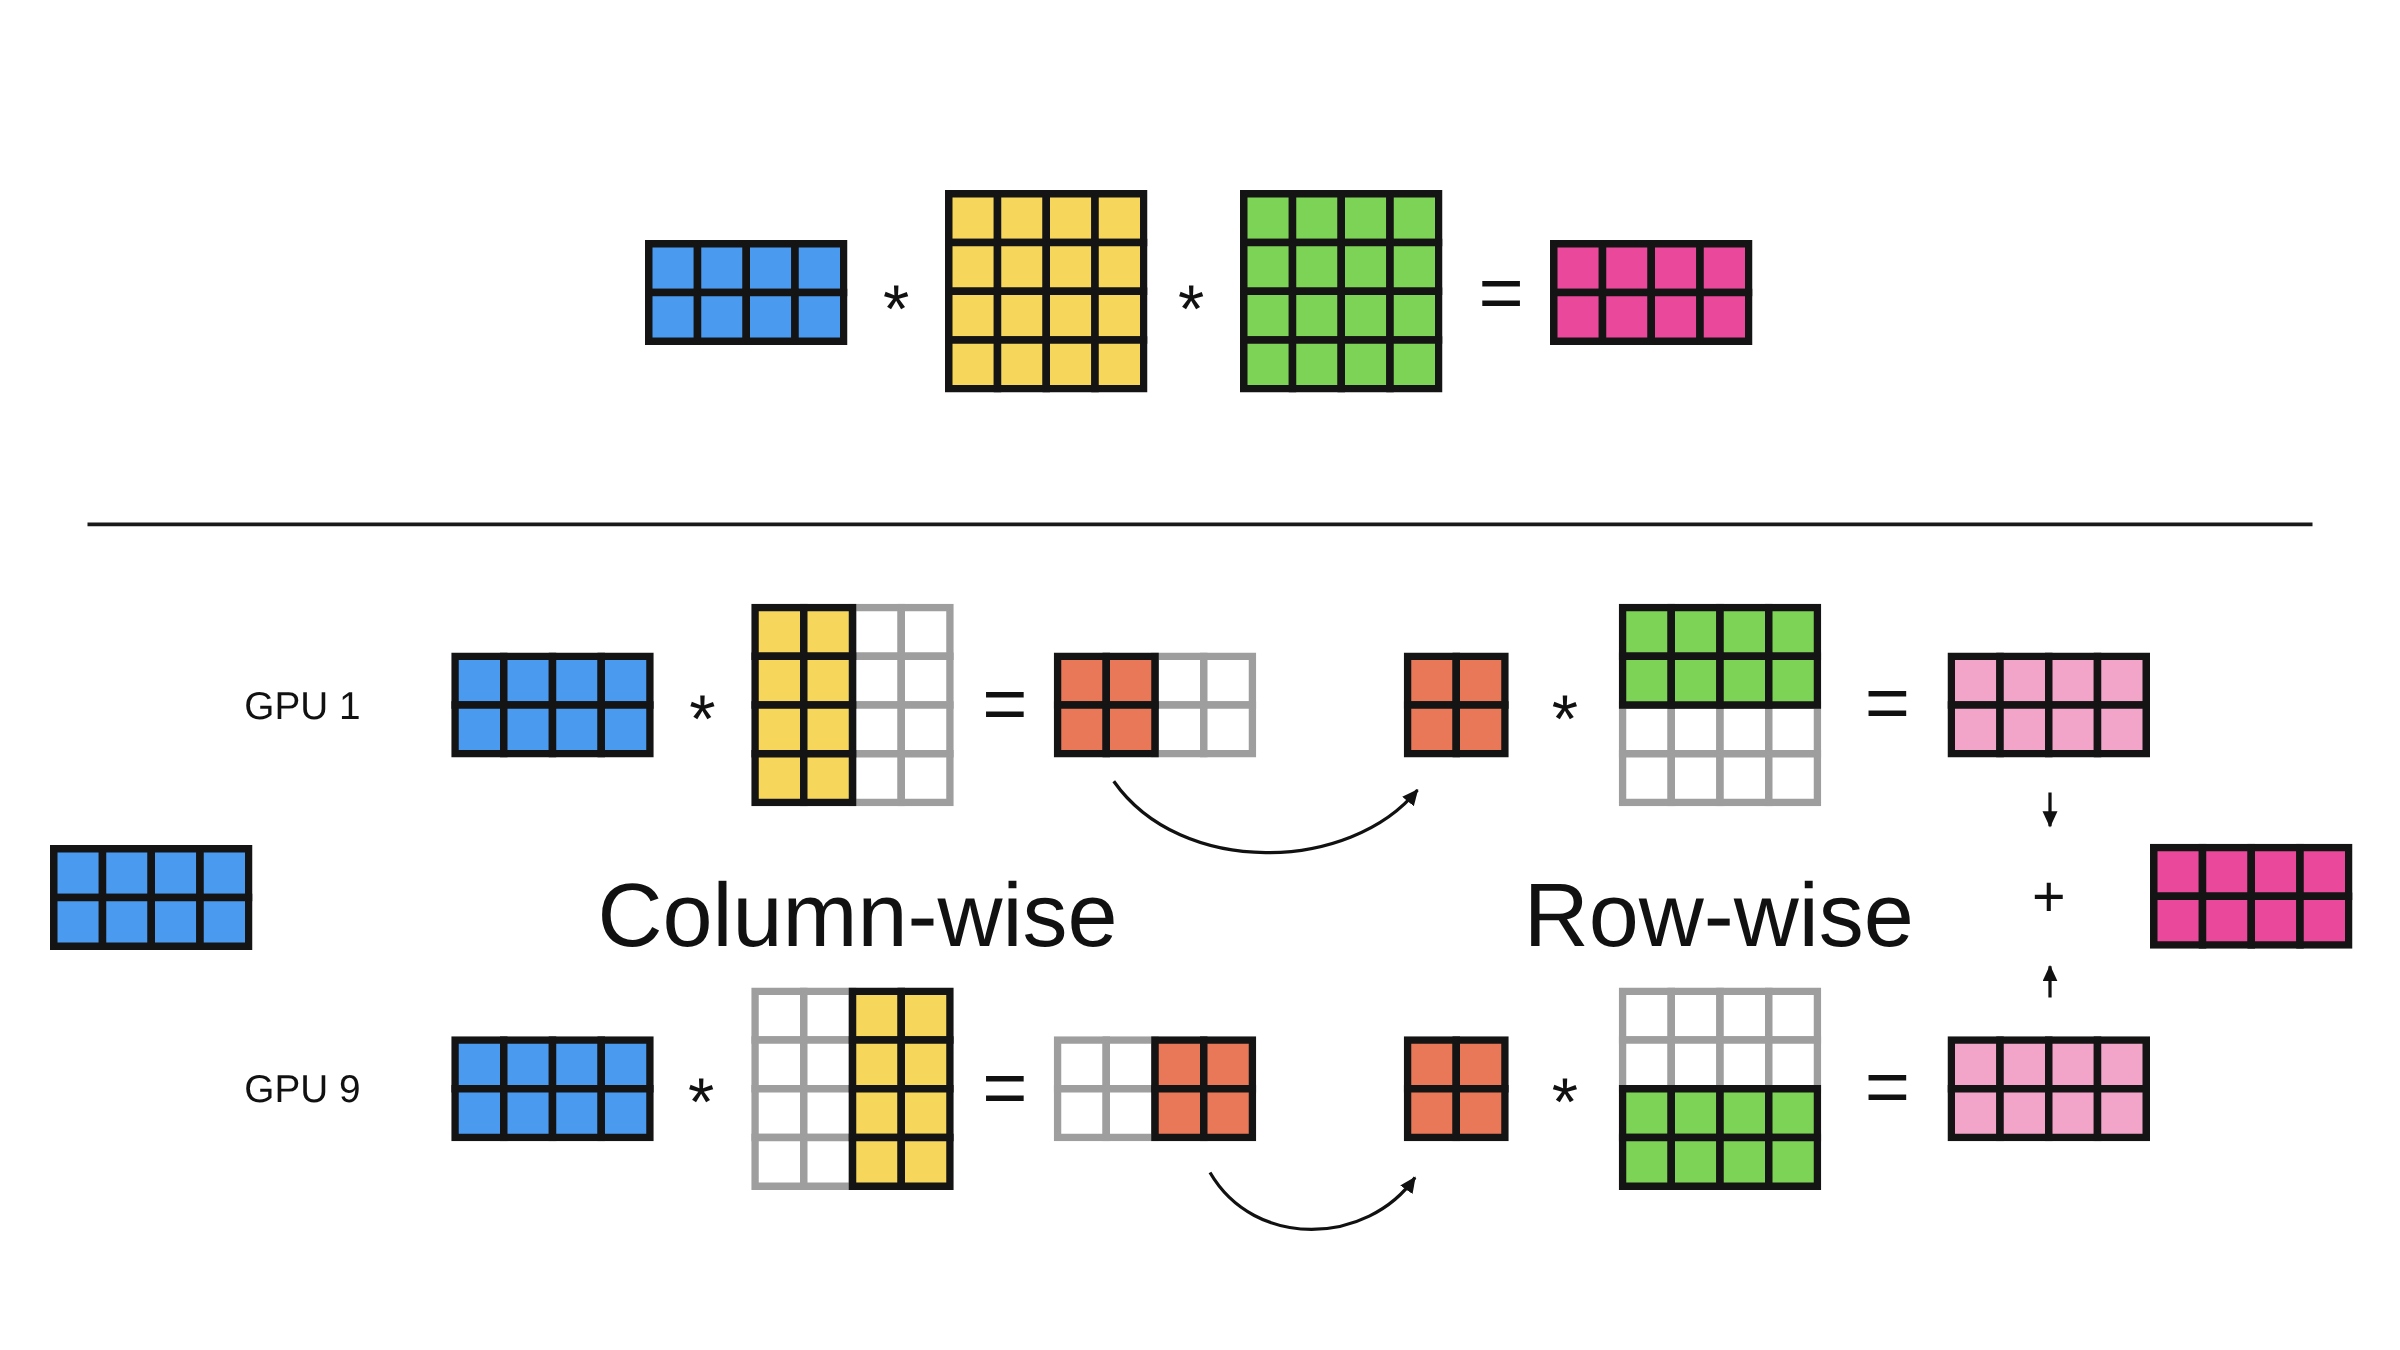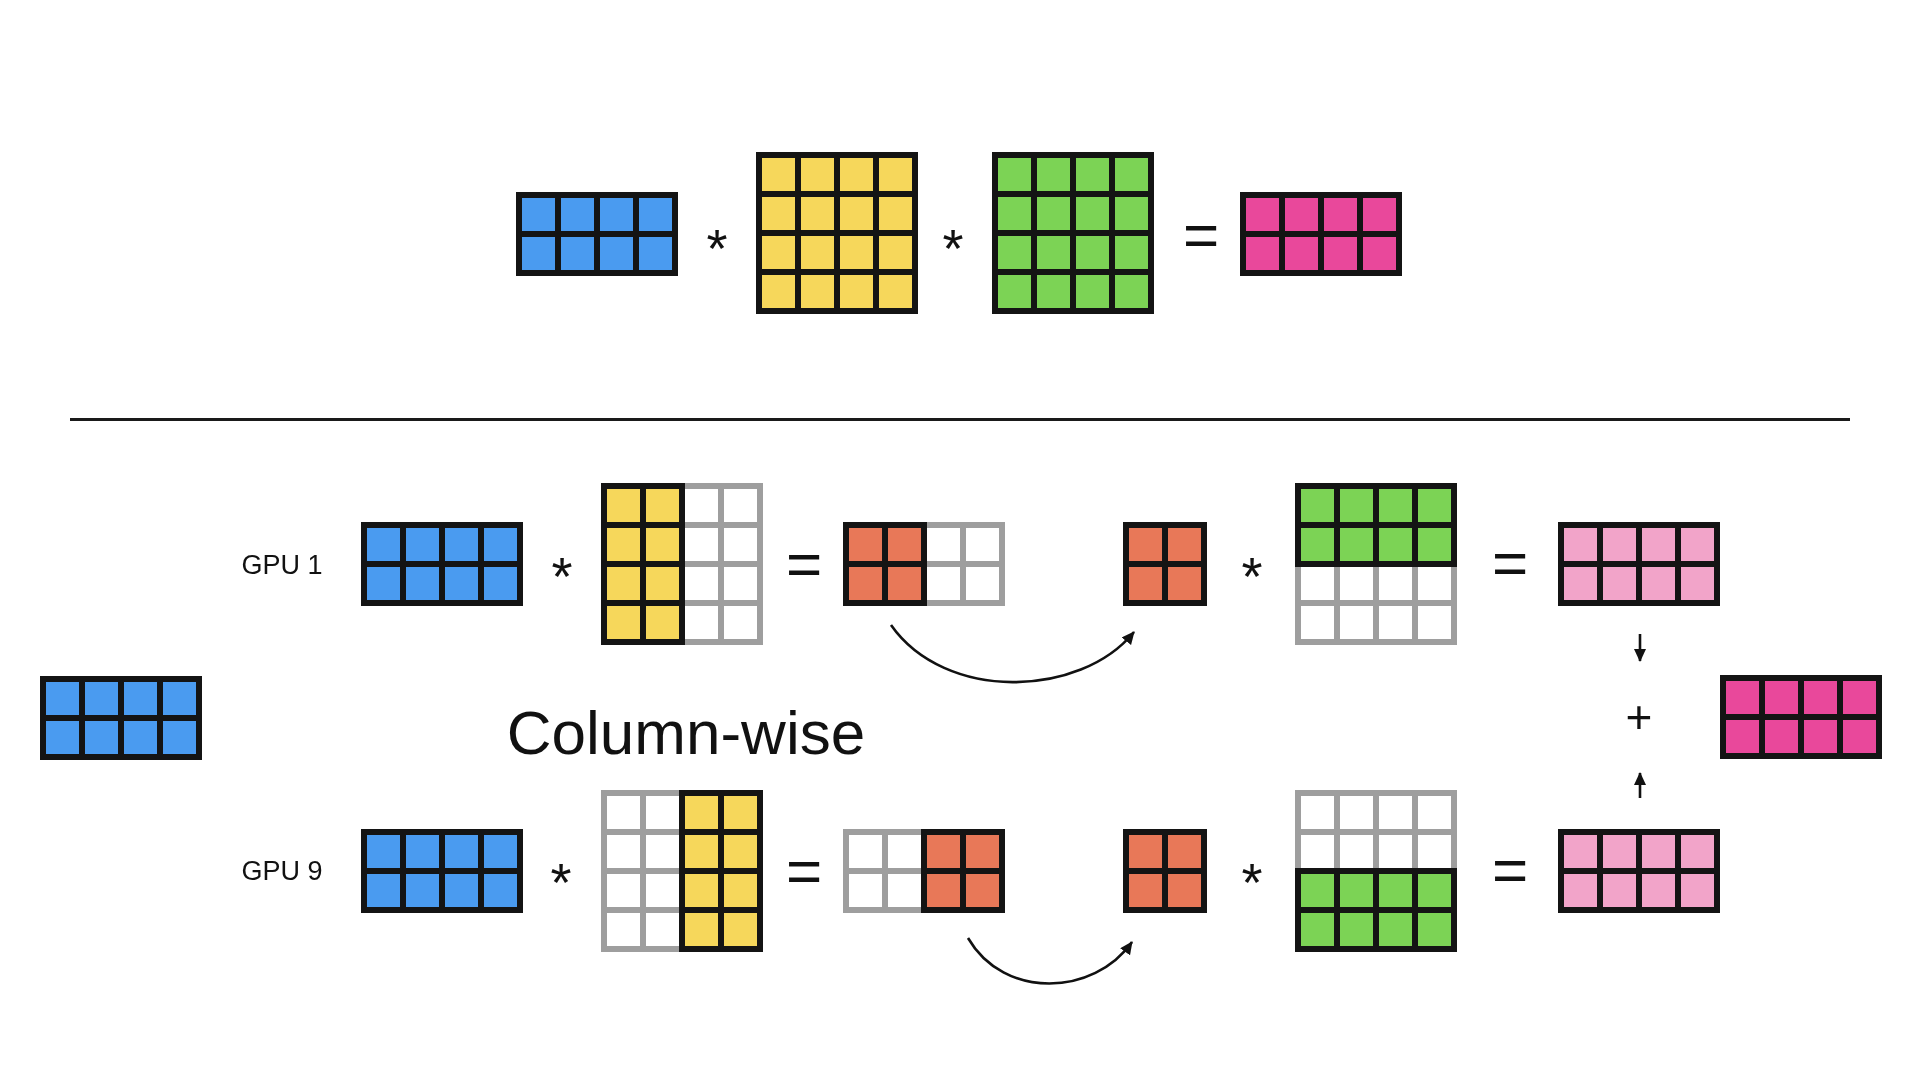--- a/index.html
+++ b/index.html
@@ -3,22 +3,22 @@
 <meta charset="utf-8">
 <style>
   html,body{margin:0;padding:0;background:#ffffff;}
   .canvas{position:relative;width:1920px;height:1080px;background:#ffffff;overflow:hidden;
           font-family:"Liberation Sans", sans-serif;color:#111;}
   .mat{position:absolute;line-height:0;}
   .op{position:absolute;transform:translate(-50%,-50%);line-height:1;white-space:nowrap;color:#111;}
   .op.star{font-size:54px;transform:translate(-50%,-50%) translateY(0.20em);}
   .op.eq{font-size:62px;font-weight:400;}
   .op.plus{font-size:46px;font-weight:400;}
-  .label{position:absolute;transform:translate(-50%,-50%);font-size:27px;line-height:1;white-space:nowrap;margin-left:40px;}
-  .bigword{position:absolute;transform:translate(-50%,-50%);font-size:62px;line-height:1;white-space:nowrap;}
+  .label{position:absolute;transform:translate(-50%,-50%);font-size:31px;line-height:1;white-space:nowrap;}
+  .bigword{position:absolute;transform:translate(-50%,-50%);font-size:72px;line-height:1;white-space:nowrap;}
   .divider{position:absolute;left:70px;top:418px;width:1780px;height:3px;background:#1a1a1a;}
   .overlay{position:absolute;left:0;top:0;pointer-events:none;}
 </style>
 </head>
 <body>
 
 <div class="canvas">
 
   <div class="mat" style="left:516px;top:192px"><svg width="162" height="84" viewBox="-3 -3 162 84">
         <rect x="0" y="0" width="39" height="39" fill="#4A9BF0" stroke="#141414" stroke-width="6"></rect>
@@ -164,20 +164,21 @@
         <rect x="0" y="0" width="39" height="39" fill="#4A9BF0" stroke="#141414" stroke-width="6"></rect>
         <rect x="39" y="0" width="39" height="39" fill="#4A9BF0" stroke="#141414" stroke-width="6"></rect>
         <rect x="78" y="0" width="39" height="39" fill="#4A9BF0" stroke="#141414" stroke-width="6"></rect>
         <rect x="117" y="0" width="39" height="39" fill="#4A9BF0" stroke="#141414" stroke-width="6"></rect>
         <rect x="0" y="39" width="39" height="39" fill="#4A9BF0" stroke="#141414" stroke-width="6"></rect>
         <rect x="39" y="39" width="39" height="39" fill="#4A9BF0" stroke="#141414" stroke-width="6"></rect>
         <rect x="78" y="39" width="39" height="39" fill="#4A9BF0" stroke="#141414" stroke-width="6"></rect>
         <rect x="117" y="39" width="39" height="39" fill="#4A9BF0" stroke="#141414" stroke-width="6"></rect>
       </svg></div>
   <span class="bigword" style="left:686px;top:733px">Column-wise</span>
+  <span class="bigword" style="left:1375px;top:733px">Row-wise</span>
   <span class="op plus" style="left:1639px;top:717px">+</span>
   <div class="mat" style="left:1720px;top:675px"><svg width="162" height="84" viewBox="-3 -3 162 84">
         <rect x="0" y="0" width="39" height="39" fill="#E9489B" stroke="#141414" stroke-width="6"></rect>
         <rect x="39" y="0" width="39" height="39" fill="#E9489B" stroke="#141414" stroke-width="6"></rect>
         <rect x="78" y="0" width="39" height="39" fill="#E9489B" stroke="#141414" stroke-width="6"></rect>
         <rect x="117" y="0" width="39" height="39" fill="#E9489B" stroke="#141414" stroke-width="6"></rect>
         <rect x="0" y="39" width="39" height="39" fill="#E9489B" stroke="#141414" stroke-width="6"></rect>
         <rect x="39" y="39" width="39" height="39" fill="#E9489B" stroke="#141414" stroke-width="6"></rect>
         <rect x="78" y="39" width="39" height="39" fill="#E9489B" stroke="#141414" stroke-width="6"></rect>
         <rect x="117" y="39" width="39" height="39" fill="#E9489B" stroke="#141414" stroke-width="6"></rect>

